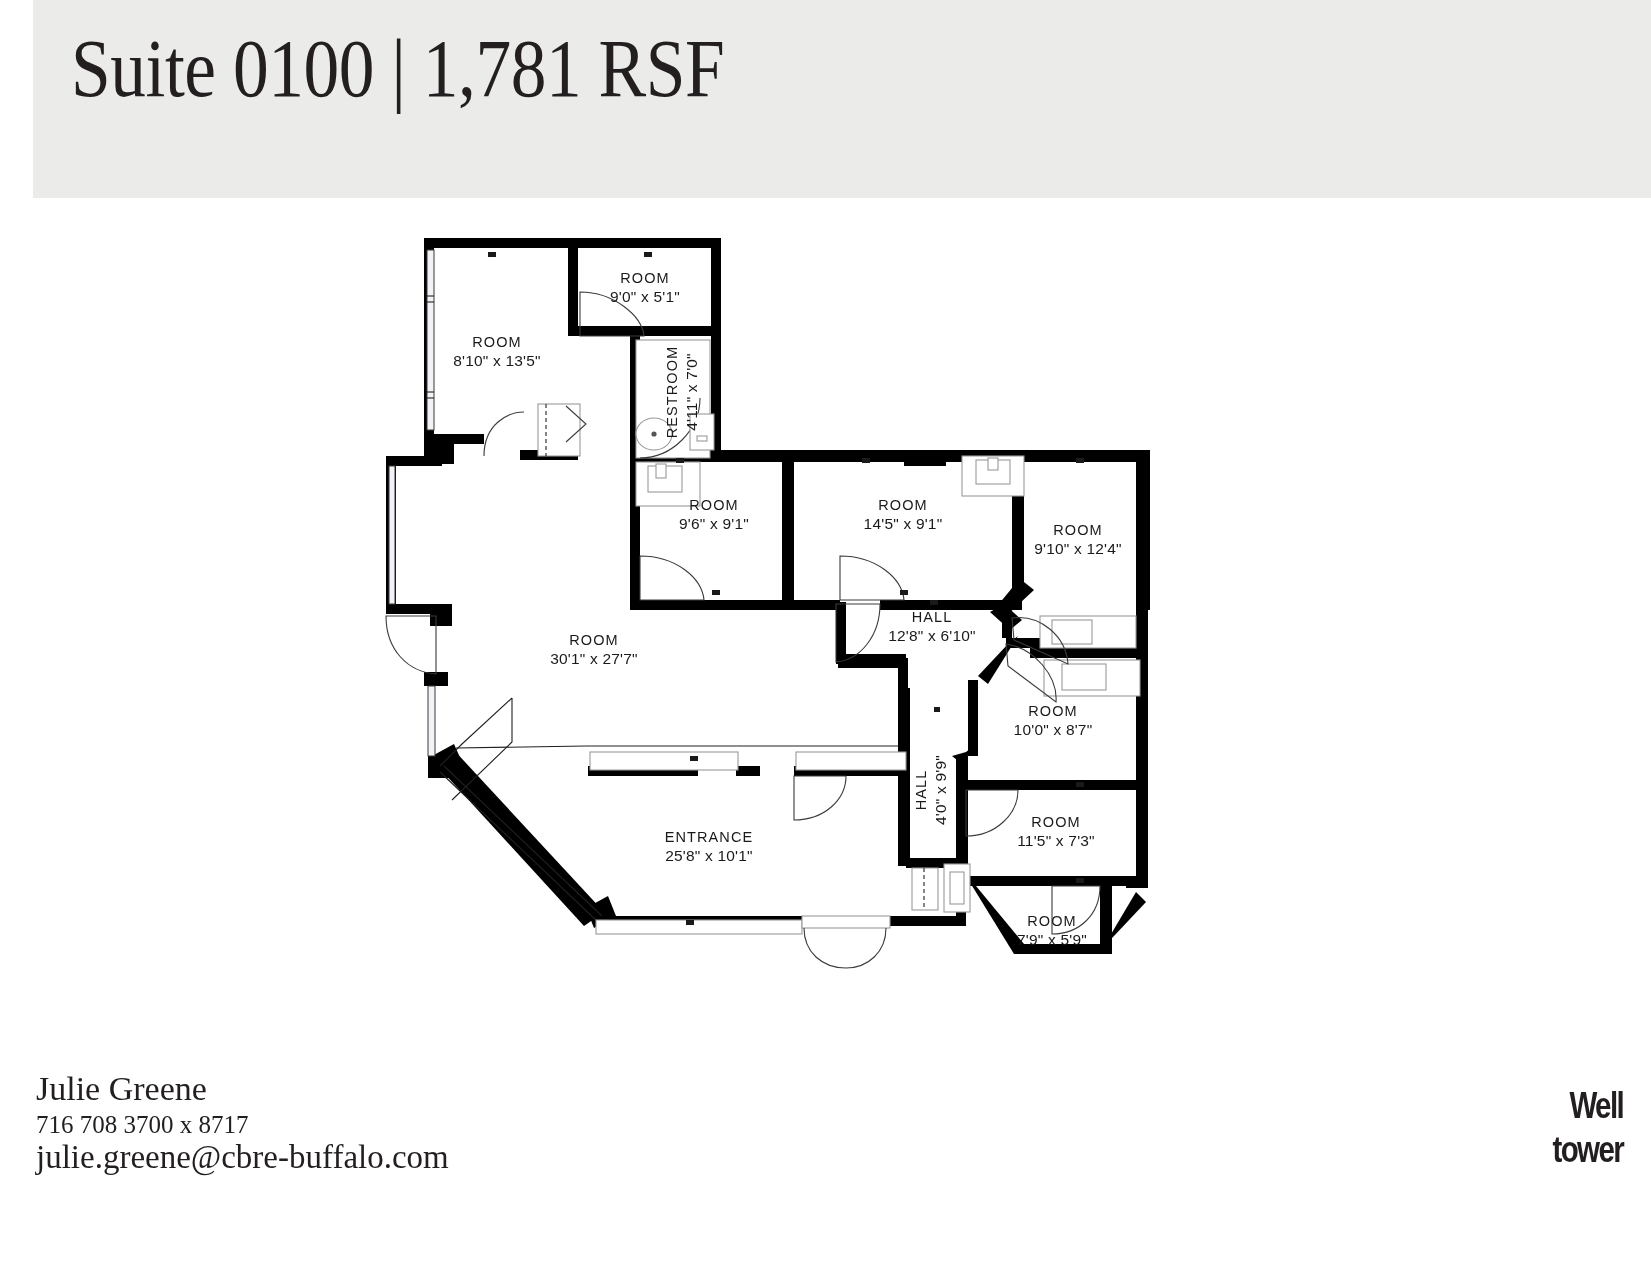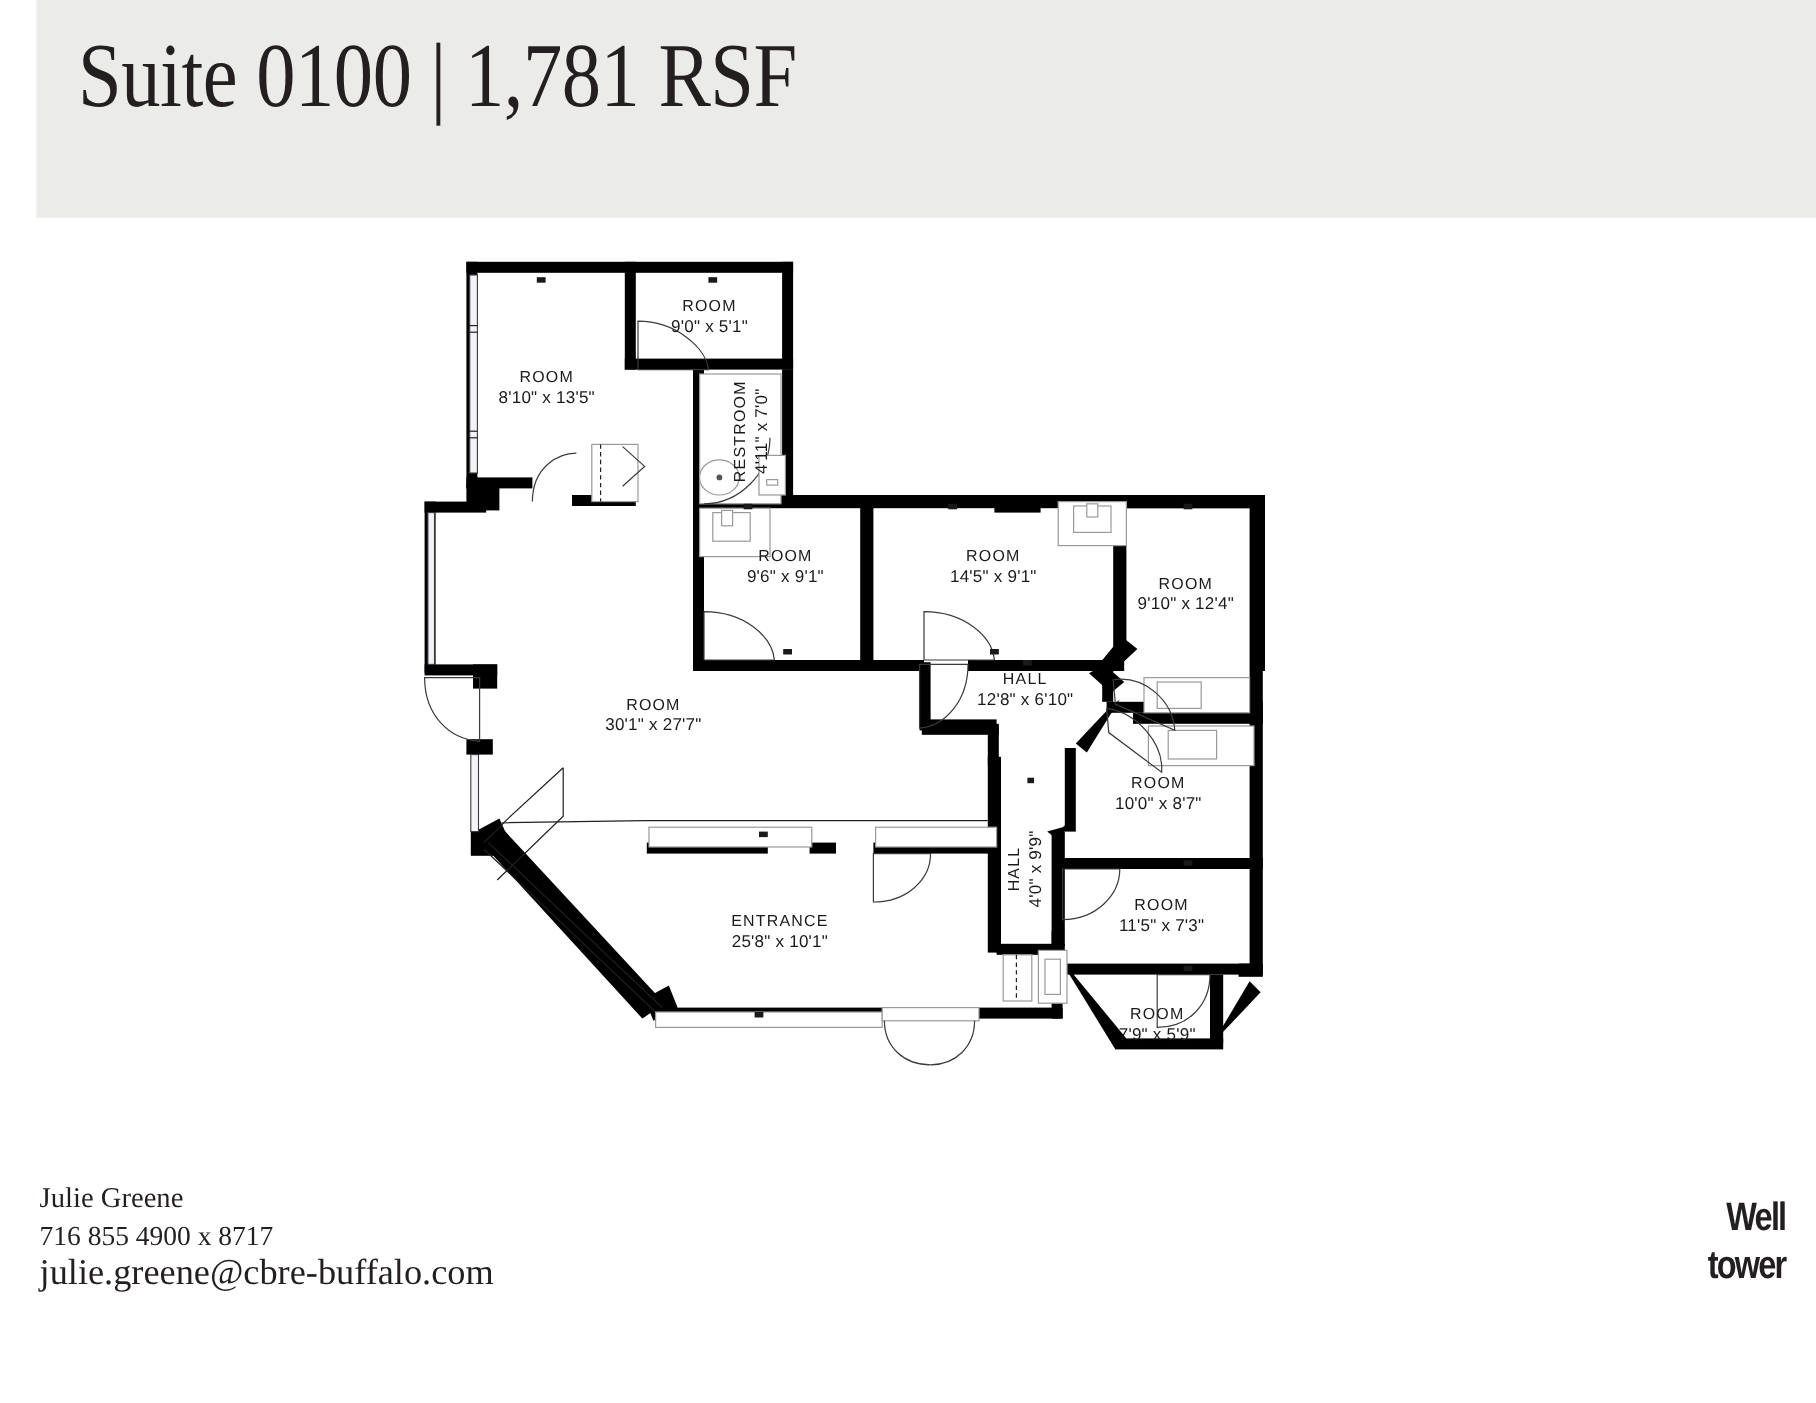--- a/index.html
+++ b/index.html
@@ -44,21 +44,21 @@
     font-family:"Liberation Sans", sans-serif;
     font-size:15.5px;fill:#1a1a1a;letter-spacing:0.2px;
     text-anchor:middle;
   }
   .tick{fill:#1a1a1a;}
   
   #contact-block{
     position:absolute;left:36px;top:1070px;
     font-family:"Liberation Serif", serif;color:#231f20;
   }
-  #contact-name{font-size:26px;line-height:38px;}
+  #contact-name{font-size:34px;line-height:38px;}
   #contact-phone{font-size:25px;line-height:33px;}
   #contact-email{font-size:33px;line-height:33px;}
   #brand-logo{
     position:absolute;right:28px;top:1084px;
     text-align:right;
     font-family:"Liberation Sans", sans-serif;
     font-weight:bold;color:#231f20;
     font-size:36px;line-height:44px;
     letter-spacing:-2px;
   }
@@ -286,20 +286,20 @@
     <g>
       <text class="rlabel" x="709" y="842">ENTRANCE</text>
       <text class="rdim" x="709" y="861">25'8" x 10'1"</text>
     </g>
   </g>
 </svg>
 </div>
 
 <div id="contact-block">
   <div id="contact-name">Julie Greene</div>
-  <div id="contact-phone">716 855 4900 x 8717</div>
+  <div id="contact-phone">716 708 3700 x 8717</div>
   <div id="contact-email">julie.greene@cbre-buffalo.com</div>
 </div>
 
 <div id="brand-logo">
   <div>Well</div>
   <div>tower</div>
 </div>
 
 </body></html>

